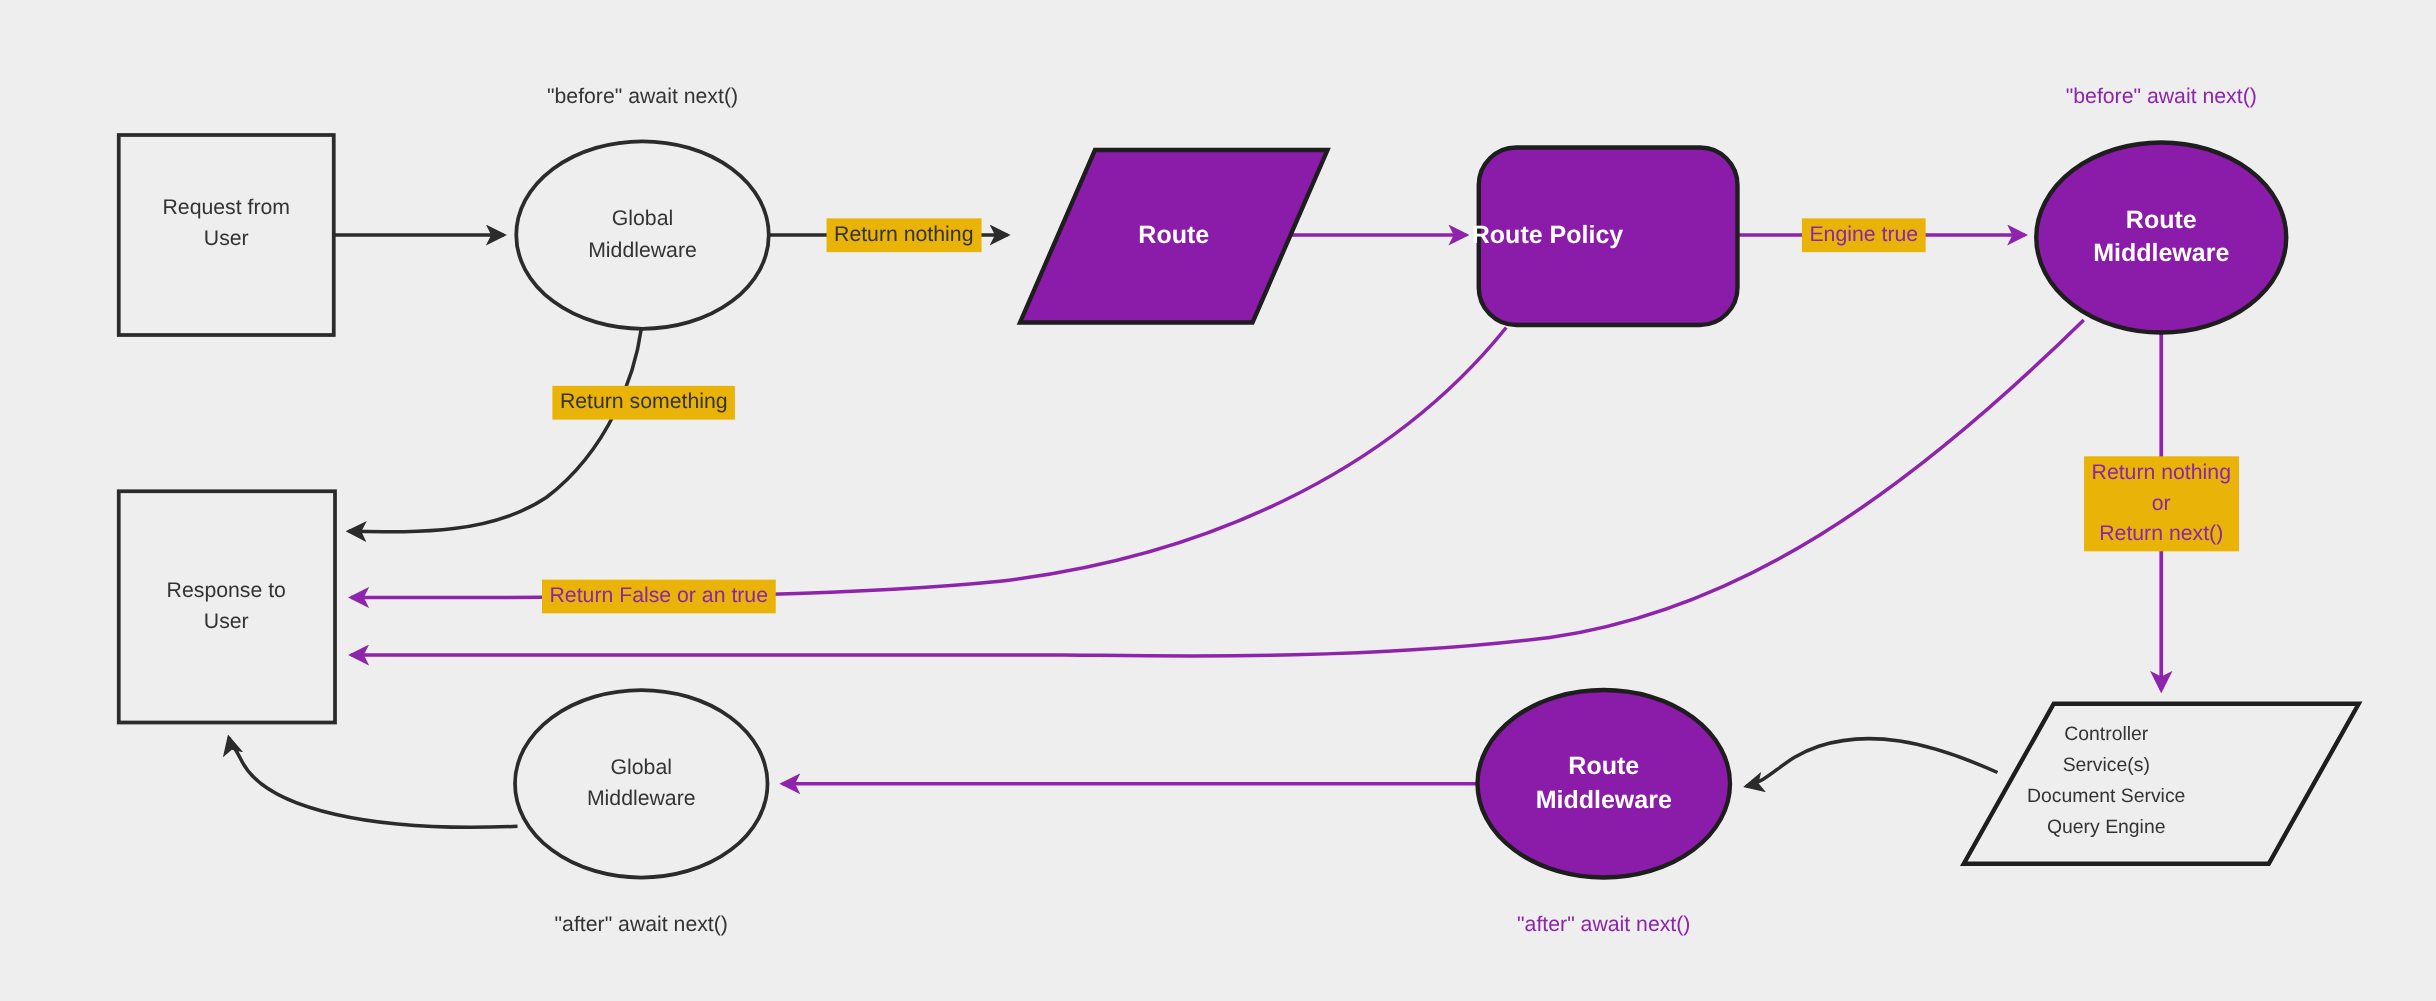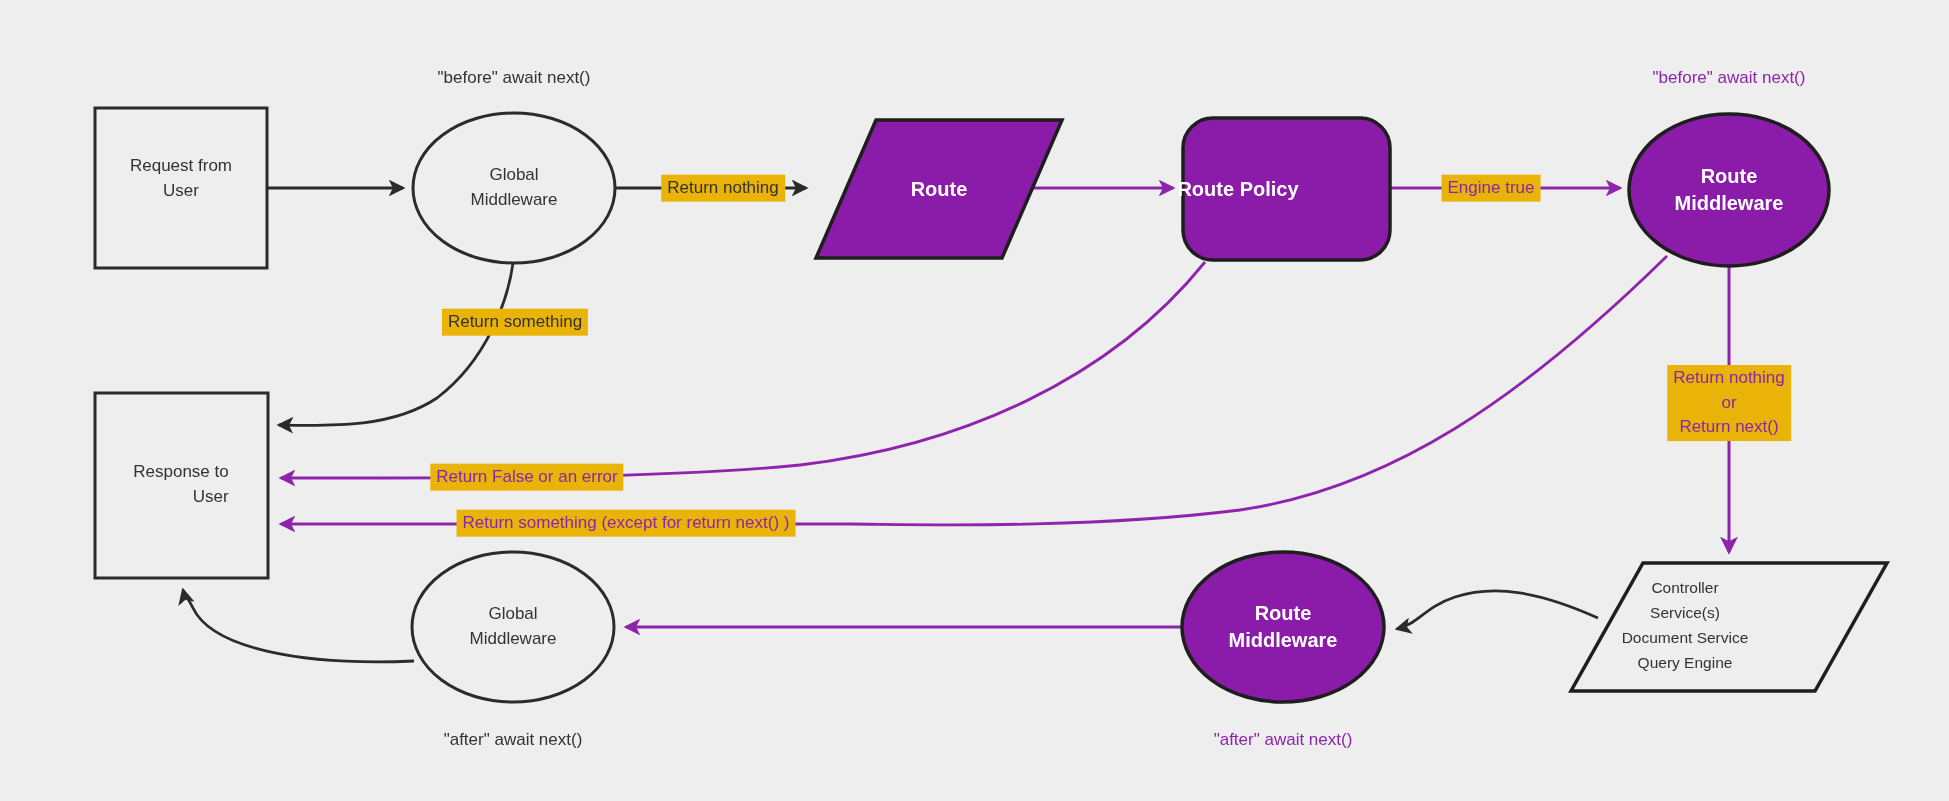--- a/index.html
+++ b/index.html
@@ -73,30 +73,29 @@
   <div class="lbl white" style="left:1729px;top:190px;">Route
 Middleware</div>
   <div class="lbl small" style="left:1685px;top:625px;">Controller
 Service(s)
 Document Service
 Query Engine</div>
   <div class="lbl white" style="left:1283px;top:627px;">Route
 Middleware</div>
   <div class="lbl" style="left:513px;top:627px;">Global
 Middleware</div>
-  <div class="lbl" style="left:181px;top:485px;text-align:right;">Response to
+  <div class="lbl" style="left:181px;top:485px;">Response to
 User</div>
 
   <div class="lbl" style="left:514px;top:78px;">"before" await next()</div>
   <div class="lbl purple" style="left:1729px;top:78px;">"before" await next()</div>
   <div class="lbl" style="left:513px;top:740px;">"after" await next()</div>
   <div class="lbl purple" style="left:1283px;top:740px;">"after" await next()</div>
 
   <div class="lbl bg" style="left:723px;top:188px;">Return nothing</div>
   <div class="lbl bg purple" style="left:1491px;top:188px;">Engine true</div>
   <div class="lbl bg" style="left:515px;top:322px;">Return something</div>
   <div class="lbl bg purple" style="left:1729px;top:403px;">Return nothing
 or
 Return next()</div>
-  <div class="lbl bg purple" style="left:527px;top:477px;">Return False or an error</div>
-  <div class="lbl bg purple" style="left:626px;top:523px;">Return something (except for return next() )</div>
+  <div class="lbl bg purple" style="left:527px;top:477px;">Return False or an true</div>
 
 </div>
 
 </body></html>

